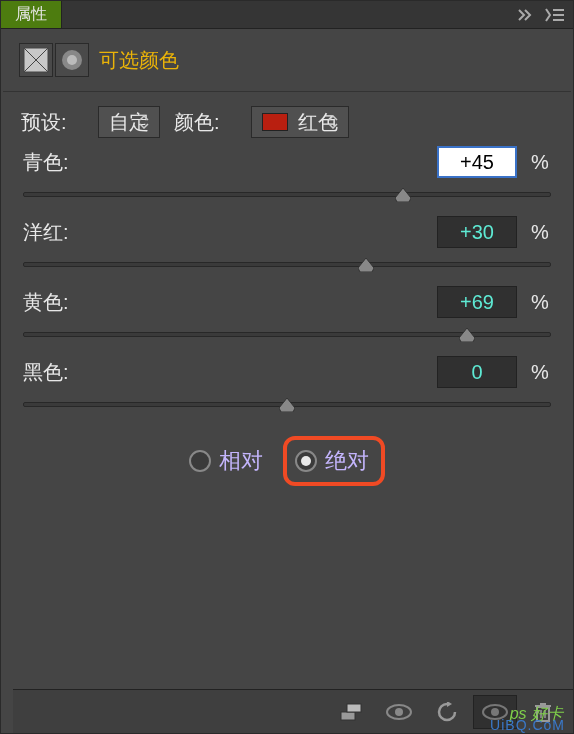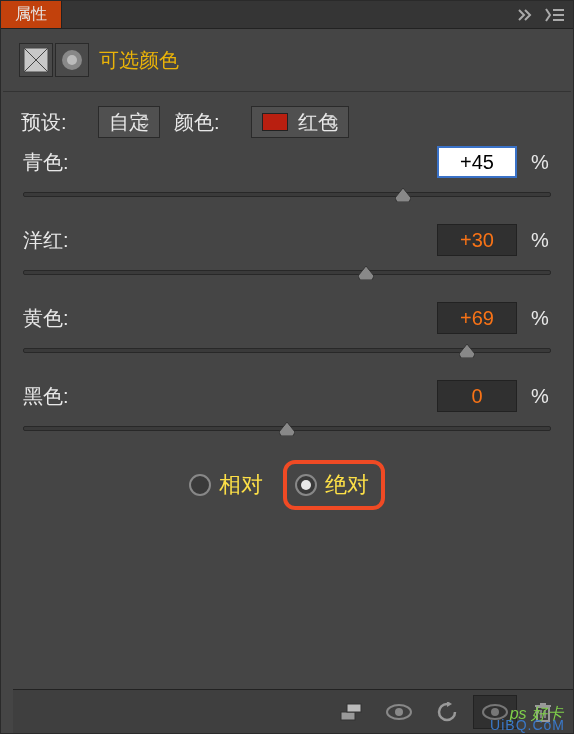--- a/index.html
+++ b/index.html
@@ -21,21 +21,21 @@
   }
   
   .header {
     height: 28px;
     background: #3a3a3a;
     border-bottom: 1px solid #222;
     display: flex;
     align-items: stretch;
   }
   .tab {
-    background: #c2410c;
+    background: #4d7c0f;
     padding: 3px 14px;
     font-size: 16px;
     color: #e6e6e6;
     border-right: 1px solid #222;
     display: flex;
     align-items: center;
   }
   .header-spacer { flex: 1; background: #353535; }
   .header-buttons {
     display: flex;
@@ -138,21 +138,21 @@
     gap: 2px;
     align-items: center;
   }
   .dd-arrows svg { width: 10px; height: 6px; }
 
   
   .sliders {
     padding: 8px 22px 0 22px;
     display: flex;
     flex-direction: column;
-    gap: 20px;
+    gap: 12px;
   }
   .slider-block {
     display: flex;
     flex-direction: column;
     gap: 10px;
   }
   .slider-head {
     display: flex;
     align-items: center;
     justify-content: space-between;
@@ -165,21 +165,21 @@
     display: flex;
     align-items: center;
     gap: 14px;
     padding-left: 12px;
   }
   .num-input {
     width: 80px;
     height: 32px;
     background: #303030;
     border: 1px solid #222;
-    color: #f97316;
+    color: #5eead4;
     font-size: 20px;
     text-align: center;
     font-family: inherit;
   }
   .num-input.highlight {
     background: #fff;
     color: #000;
     border: 2px solid #3a72c8;
   }
   .pct {
@@ -214,21 +214,21 @@
     align-items: center;
     justify-content: center;
     gap: 20px;
     padding: 22px 0 10px 0;
   }
   .radio-opt {
     display: flex;
     align-items: center;
     gap: 8px;
     font-size: 22px;
-    color: #fde047;
+    color: #c4b5fd;
   }
   .radio-circle {
     width: 22px; height: 22px;
     border-radius: 50%;
     border: 2px solid #888;
     display: flex; align-items: center; justify-content: center;
     background: #3a3a3a;
   }
   .radio-circle.sel::after {
     content: "";

